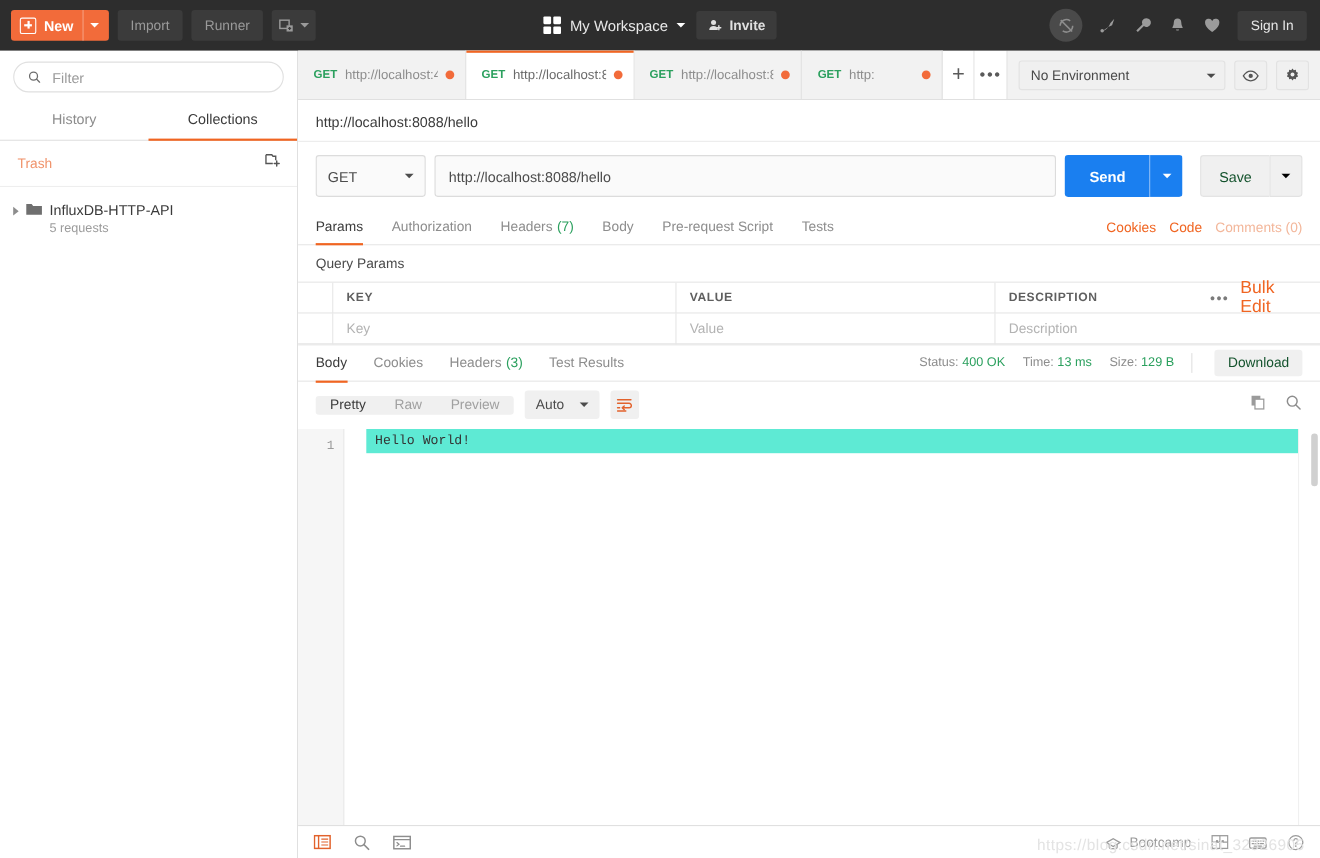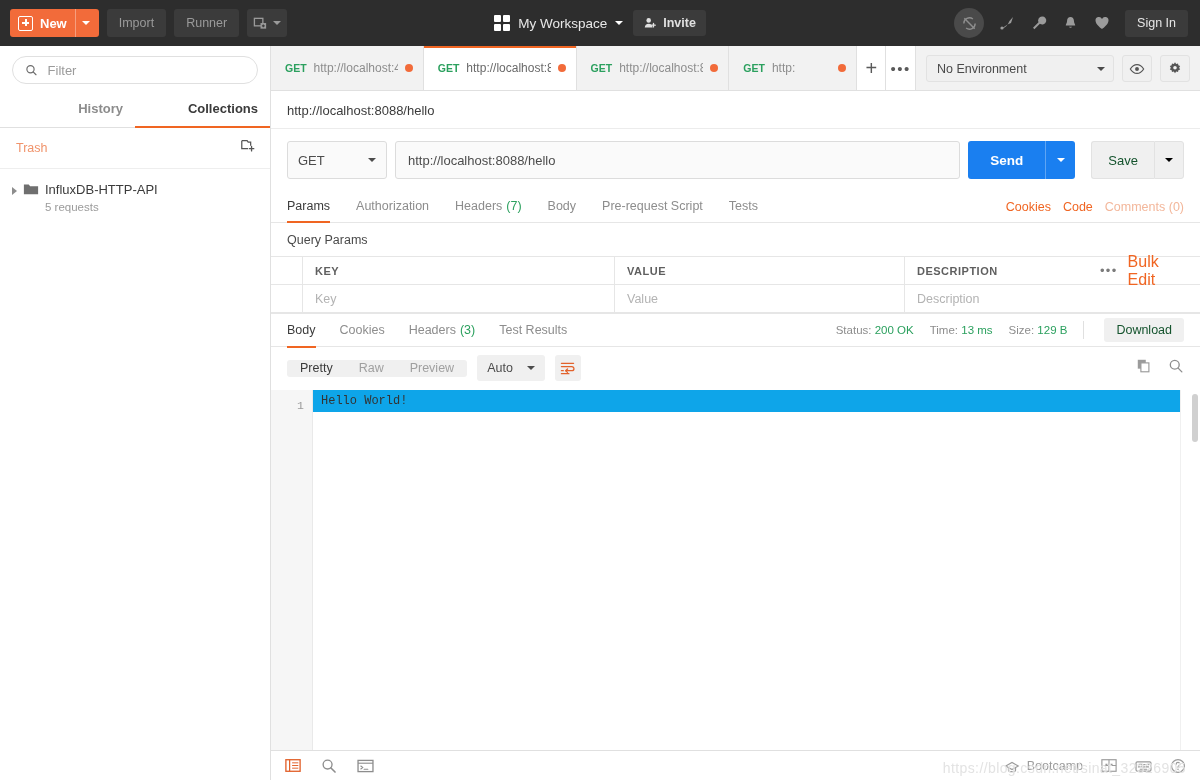--- a/index.html
+++ b/index.html
@@ -79,22 +79,22 @@
     height: 28px; border: 1px solid #e0e0e0; border-radius: 14px; display: flex;
     align-items: center; padding: 0 12px; gap: 10px; cursor: text;
   }
   .filter-box input {
     border: none; outline: none; font-size: 13px; color: #555; width: 100%;
     font-family: "Liberation Sans", sans-serif; background: transparent;
   }
   .filter-box input::placeholder { color: #9b9b9b; }
   .side-tabs { display: flex; border-bottom: 1px solid #e0e0e0; }
   .side-tab {
-    flex: 1; text-align: right; font-size: 13px; color: #8c8c8c; padding: 9px 12px 10px;
-    cursor: pointer; border-bottom: 2px solid transparent; margin-bottom: -1px; font-weight: bold;
+    flex: 1; text-align: center; font-size: 13px; color: #8c8c8c; padding: 9px 12px 10px;
+    cursor: pointer; border-bottom: 2px solid transparent; margin-bottom: -1px;
   }
   .side-tab.active { color: #3a3a3a; border-bottom-color: #f06522; }
   .trash-row {
     display: flex; align-items: center; justify-content: space-between;
     padding: 10px 14px 10px 16px; border-bottom: 1px solid #eee;
   }
   .trash-label { color: #f0936b; font-size: 12.5px; cursor: pointer; }
   .coll-row { display: flex; align-items: flex-start; padding: 12px 14px 12px 8px; gap: 6px; cursor: pointer; }
   .tri {
     width: 0; height: 0; border-top: 4px solid transparent; border-bottom: 4px solid transparent;
@@ -261,21 +261,21 @@
   
   .code-area { flex: 1; display: flex; min-height: 0; position: relative; border-top: 1px solid #fff; }
   .gutter {
     width: 42px; flex: 0 0 42px; background: #f6f6f6; border-right: 1px solid #e9e9e9;
     font-family: "Liberation Mono", monospace; font-size: 11.5px; color: #9b9b9b;
     text-align: right; padding: 5px 8px 0 0;
   }
   .code-lines { flex: 1; min-width: 0; padding-top: 0; }
   .code-line {
     font-family: "Liberation Mono", monospace; font-size: 12px; color: #333;
-    padding: 4px 0 4px 8px; background: #0ea5e9; line-height: 14px;
+    padding: 4px 0 4px 8px; background: #5eead4; line-height: 14px; margin-left: 20px;
   }
   .gutter .gl { line-height: 14px; padding: 4px 0; }
   .code-scroll {
     position: absolute; right: 2px; top: 4px; width: 6px; height: 48px;
     background: #d0d0d0; border-radius: 3px;
   }
   .right-edge { width: 20px; flex: 0 0 20px; background: #fff; border-left: 1px solid #f0f0f0; }
 
   
   .statusbar {
@@ -525,21 +525,21 @@
         <div class="rs-tab active">Body</div>
         <div class="rs-tab">Cookies</div>
         <div class="rs-tab">
           <span>Headers</span>
           <span class="badge-green">(3)</span>
         </div>
         <div class="rs-tab">Test Results</div>
         <div class="resp-meta">
           <span>
             <span>Status:</span>
-            <span class="meta-val">200 OK</span>
+            <span class="meta-val">400 OK</span>
           </span>
           <span>
             <span>Time:</span>
             <span class="meta-val">13 ms</span>
           </span>
           <span>
             <span>Size:</span>
             <span class="meta-val">129 B</span>
           </span>
           <span class="vsep"></span>

